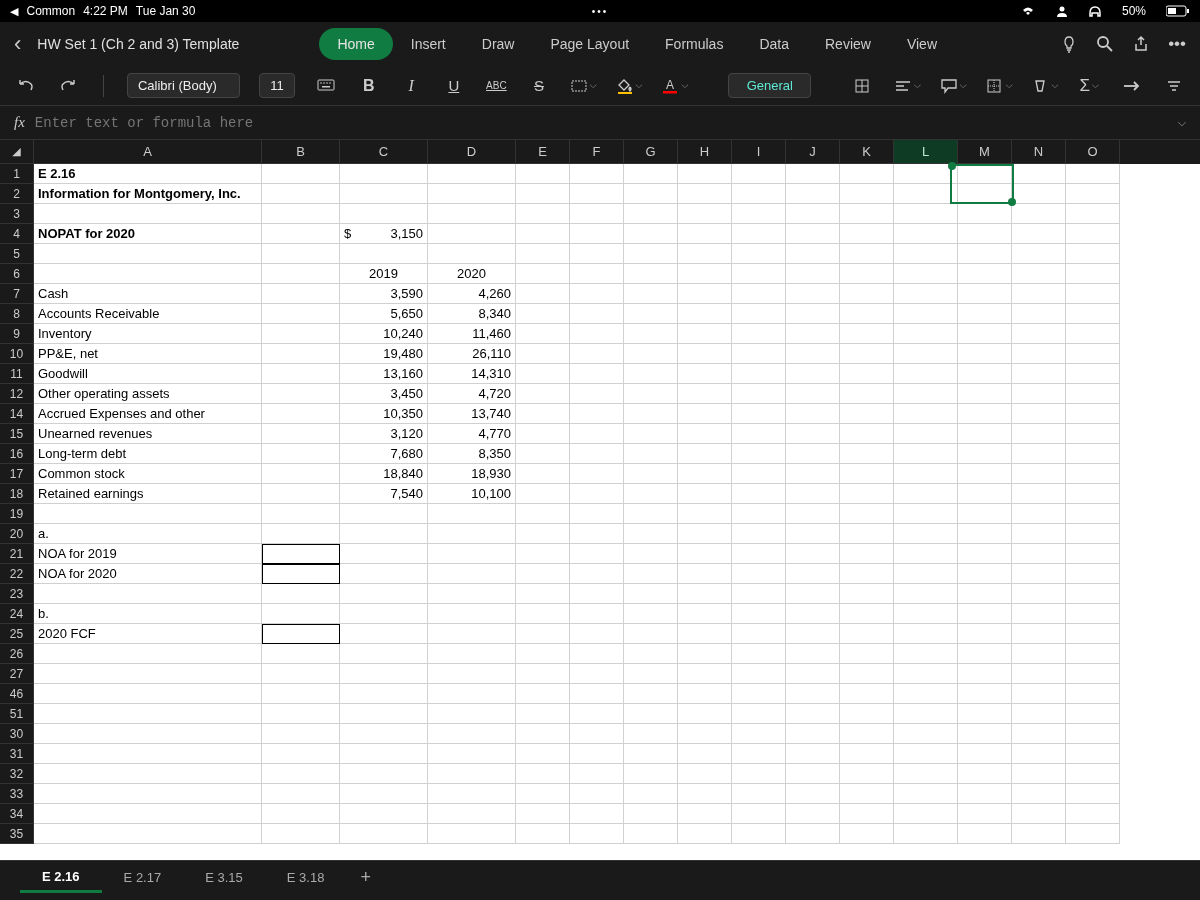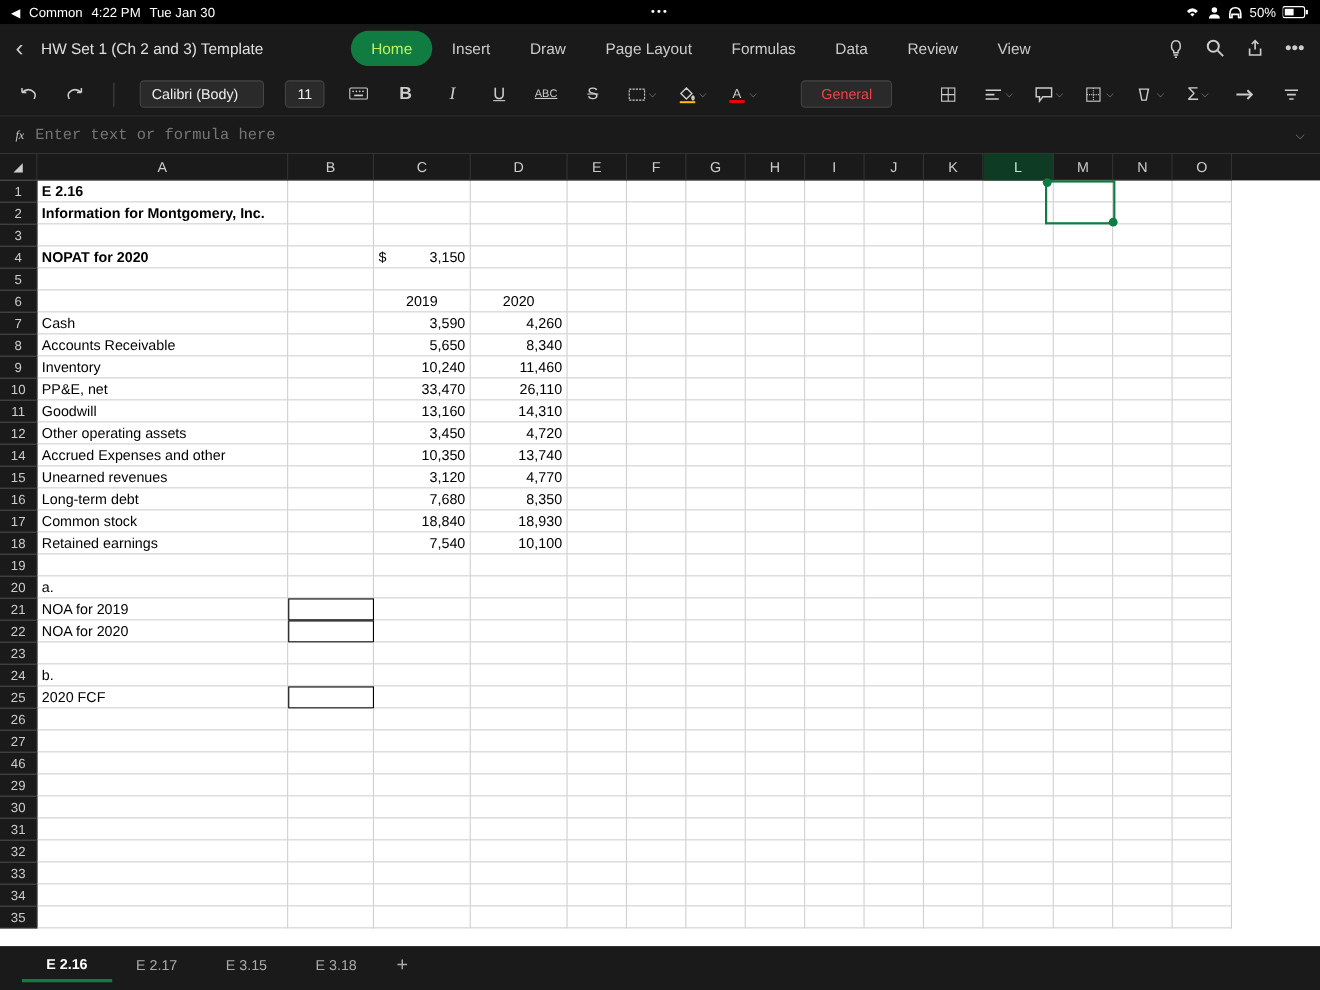--- a/index.html
+++ b/index.html
@@ -1,43 +1,43 @@
 <!DOCTYPE html>
 <html><head>
 <meta charset="utf-8">
 <style>
 * { margin: 0; padding: 0; box-sizing: border-box; font-family: -apple-system, BlinkMacSystemFont, "Segoe UI", sans-serif; }
 body { background: #1a1a1a; color: #fff; width: 1200px; height: 900px; overflow: hidden; user-select: none; }
 
 .status-bar { background: #000; height: 22px; display: flex; align-items: center; padding: 0 10px; font-size: 12px; gap: 8px; }
 .status-bar .left { flex: 1; display: flex; gap: 8px; align-items: center; }
 .status-bar .center { flex: 1; text-align: center; font-size: 10px; letter-spacing: 2px; }
-.status-bar .right { flex: 1; display: flex; justify-content: flex-end; gap: 6px; align-items: center; }
+.status-bar .right { flex: 1; display: flex; justify-content: flex-end; gap: 20px; align-items: center; }
 .status-bar .back-arrow { font-size: 11px; }
 
 .header-row { background: #1a1a1a; height: 44px; display: flex; align-items: center; padding: 0 14px; }
 .back-chevron { font-size: 22px; color: #ccc; margin-right: 16px; cursor: pointer; }
 .doc-title { color: #e0e0e0; font-size: 14px; flex: 0 0 auto; margin-right: 80px; }
 .ribbon-tabs { display: flex; gap: 0; align-items: center; flex: 1; }
 .ribbon-tab { padding: 8px 18px; color: #ccc; font-size: 14px; cursor: pointer; border-radius: 18px; }
-.ribbon-tab.active { background: #107c41; color: #bef264; }
+.ribbon-tab.active { background: #107c41; color: #e5e5e5; }
 .header-right { display: flex; gap: 18px; align-items: center; color: #ccc; }
 .header-right .icon { cursor: pointer; font-size: 17px; }
 
 .toolbar { background: #1a1a1a; height: 40px; display: flex; align-items: center; padding: 0 14px; gap: 19px; border-bottom: 1px solid #333; }
 .toolbar .tb { color: #ccc; cursor: pointer; display: flex; align-items: center; justify-content: center; }
 .toolbar .sep { width: 1px; height: 22px; background: #444; margin: 0 4px; }
 .font-name { background: #2a2a2a; border: 1px solid #444; border-radius: 4px; padding: 4px 10px; font-size: 13px; color: #eee; width: 130px; }
 .font-size { background: #2a2a2a; border: 1px solid #444; border-radius: 4px; padding: 4px 8px; font-size: 13px; color: #eee; width: 40px; text-align: center; }
 .btn-width { width: 28px; text-align: center; font-size: 15px; }
-.number-format { background: #2a2a2a; border: 1px solid #444; border-radius: 4px; padding: 4px 12px; font-size: 13px; color: #ef4444; width: 94px; text-align: center; margin: 0 21px; }
+.number-format { background: #2a2a2a; border: 1px solid #444; border-radius: 4px; padding: 4px 12px; font-size: 13px; color: #5eead4; width: 94px; text-align: center; margin: 0 21px; }
 .dd { font-size: 9px; margin-left: 2px; color: #888; }
 
 .formula-bar { background: #1a1a1a; height: 34px; display: flex; align-items: center; padding: 0 14px; border-bottom: 1px solid #333; }
-.fx-label { font-style: italic; font-family: serif; color: #ccc; margin-right: 10px; font-size: 11px; }
+.fx-label { font-style: italic; font-family: serif; color: #ccc; margin-right: 10px; font-size: 15px; }
 .formula-input { background: transparent; border: none; color: #888; font-size: 14px; flex: 1; outline: none; font-family: Liberation Mono, monospace; }
 .formula-bar .expand { color: #888; font-size: 11px; }
 
 .grid-area { background: #fff; color: #000; height: 720px; overflow: hidden; position: relative; }
 .col-headers { display: flex; background: #1a1a1a; color: #ccc; height: 24px; position: sticky; top: 0; }
 .corner-cell { width: 34px; min-width: 34px; background: #1a1a1a; border-right: 1px solid #333; border-bottom: 1px solid #333; display: flex; align-items: center; justify-content: center; font-size: 11px; }
 .col-header { border-right: 1px solid #333; border-bottom: 1px solid #333; display: flex; align-items: center; justify-content: center; font-size: 13px; cursor: pointer; }
 .cw-A { width: 228px; min-width: 228px; }
 .cw-B { width: 78px; min-width: 78px; }
 .cw-C { width: 88px; min-width: 88px; }
@@ -428,21 +428,21 @@
         <div class="cell cw-std"></div>
         <div class="cell cw-L"></div>
         <div class="cell cw-std"></div>
         <div class="cell cw-std"></div>
         <div class="cell cw-std"></div>
       </div>
       <div class="row">
         <div class="row-header">10</div>
         <div class="cell cw-A">PP&amp;E, net</div>
         <div class="cell cw-B"></div>
-        <div class="cell cw-C right">33,470</div>
+        <div class="cell cw-C right">19,480</div>
         <div class="cell cw-D right">26,110</div>
         <div class="cell cw-std"></div>
         <div class="cell cw-std"></div>
         <div class="cell cw-std"></div>
         <div class="cell cw-std"></div>
         <div class="cell cw-std"></div>
         <div class="cell cw-std"></div>
         <div class="cell cw-std"></div>
         <div class="cell cw-L"></div>
         <div class="cell cw-std"></div>
@@ -749,21 +749,21 @@
         <div class="cell cw-std"></div>
         <div class="cell cw-std"></div>
         <div class="cell cw-std"></div>
         <div class="cell cw-std"></div>
         <div class="cell cw-L"></div>
         <div class="cell cw-std"></div>
         <div class="cell cw-std"></div>
         <div class="cell cw-std"></div>
       </div>
       <div class="row">
-        <div class="row-header">29</div>
+        <div class="row-header">51</div>
         <div class="cell cw-A"></div>
         <div class="cell cw-B"></div>
         <div class="cell cw-C"></div>
         <div class="cell cw-D"></div>
         <div class="cell cw-std"></div>
         <div class="cell cw-std"></div>
         <div class="cell cw-std"></div>
         <div class="cell cw-std"></div>
         <div class="cell cw-std"></div>
         <div class="cell cw-std"></div>

